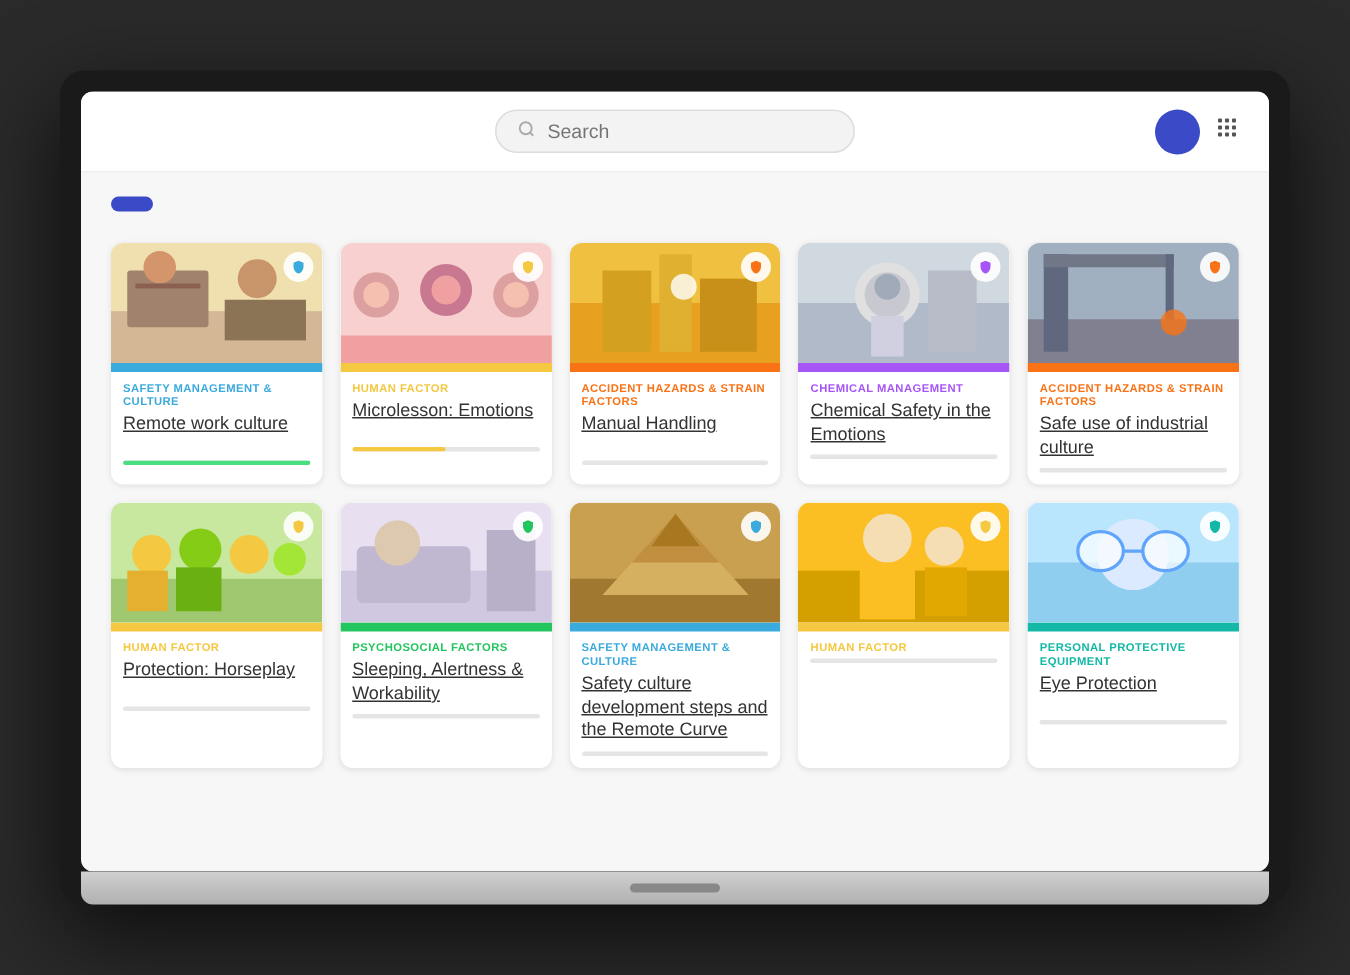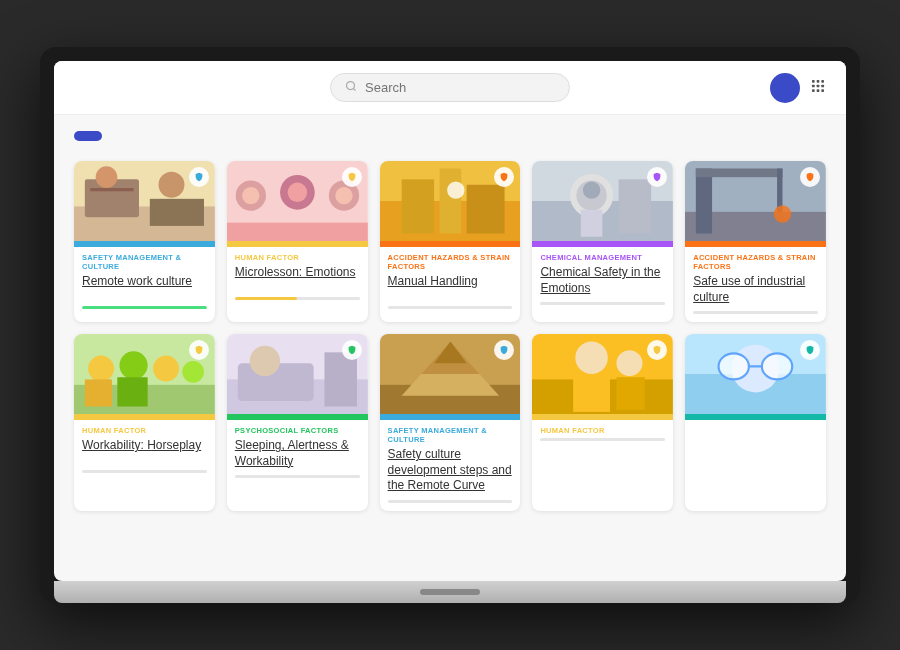--- a/index.html
+++ b/index.html
@@ -377,21 +377,21 @@
       </svg>
       <div class="card-shield">
         <svg width="10" height="10" viewBox="0 0 24 24" fill="#f5c842">
           <path d="M12 2L4 5v6c0 5.25 3.5 10.15 8 11.35C16.5 21.15 20 16.25 20 11V5l-8-3z"></path>
         </svg>
       </div>
     </div>
     <div class="card-color-bar" style="background:#f5c842"></div>
     <div class="card-body">
       <div class="card-category" style="color:#f5c842">HUMAN FACTOR</div>
-      <div class="card-title">Workability: Horseplay</div>
+      <div class="card-title">Protection: Horseplay</div>
       <div class="progress-bar-bg">
         <div class="progress-bar-fill" style="width:0%;background:#f5c842"></div>
       </div>
     </div>
   </div>
             <div class="course-card">
     <div class="card-img-wrapper">
       <svg class="card-img-svg" viewBox="0 0 130 80" xmlns="http://www.w3.org/2000/svg" preserveAspectRatio="xMidYMid slice">
         <rect width="130" height="80" fill="#e8e0f0"></rect>
       <rect x="0" y="45" width="130" height="35" fill="#d0c8e0"></rect>
@@ -472,20 +472,27 @@
       <ellipse cx="85" cy="33" rx="14" ry="12" fill="rgba(255,255,255,0.7)" stroke="#60a5fa" stroke-width="2"></ellipse>
       <line x1="59" y1="33" x2="71" y2="33" stroke="#60a5fa" stroke-width="2"></line>
       </svg>
       <div class="card-shield">
         <svg width="10" height="10" viewBox="0 0 24 24" fill="#14b8a6">
           <path d="M12 2L4 5v6c0 5.25 3.5 10.15 8 11.35C16.5 21.15 20 16.25 20 11V5l-8-3z"></path>
         </svg>
       </div>
     </div>
     <div class="card-color-bar" style="background:#14b8a6"></div>
+    <div class="card-body">
+      <div class="card-category" style="color:#14b8a6">PERSONAL PROTECTIVE EQUIPMENT</div>
+      <div class="card-title">Eye Protection</div>
+      <div class="progress-bar-bg">
+        <div class="progress-bar-fill" style="width:0%;background:#14b8a6"></div>
+      </div>
+    </div>
   </div>
           </div>
       </div>
     </div>
   </div>
   <div class="laptop-base">
     <div class="laptop-notch"></div>
   </div>
 </div>
 

